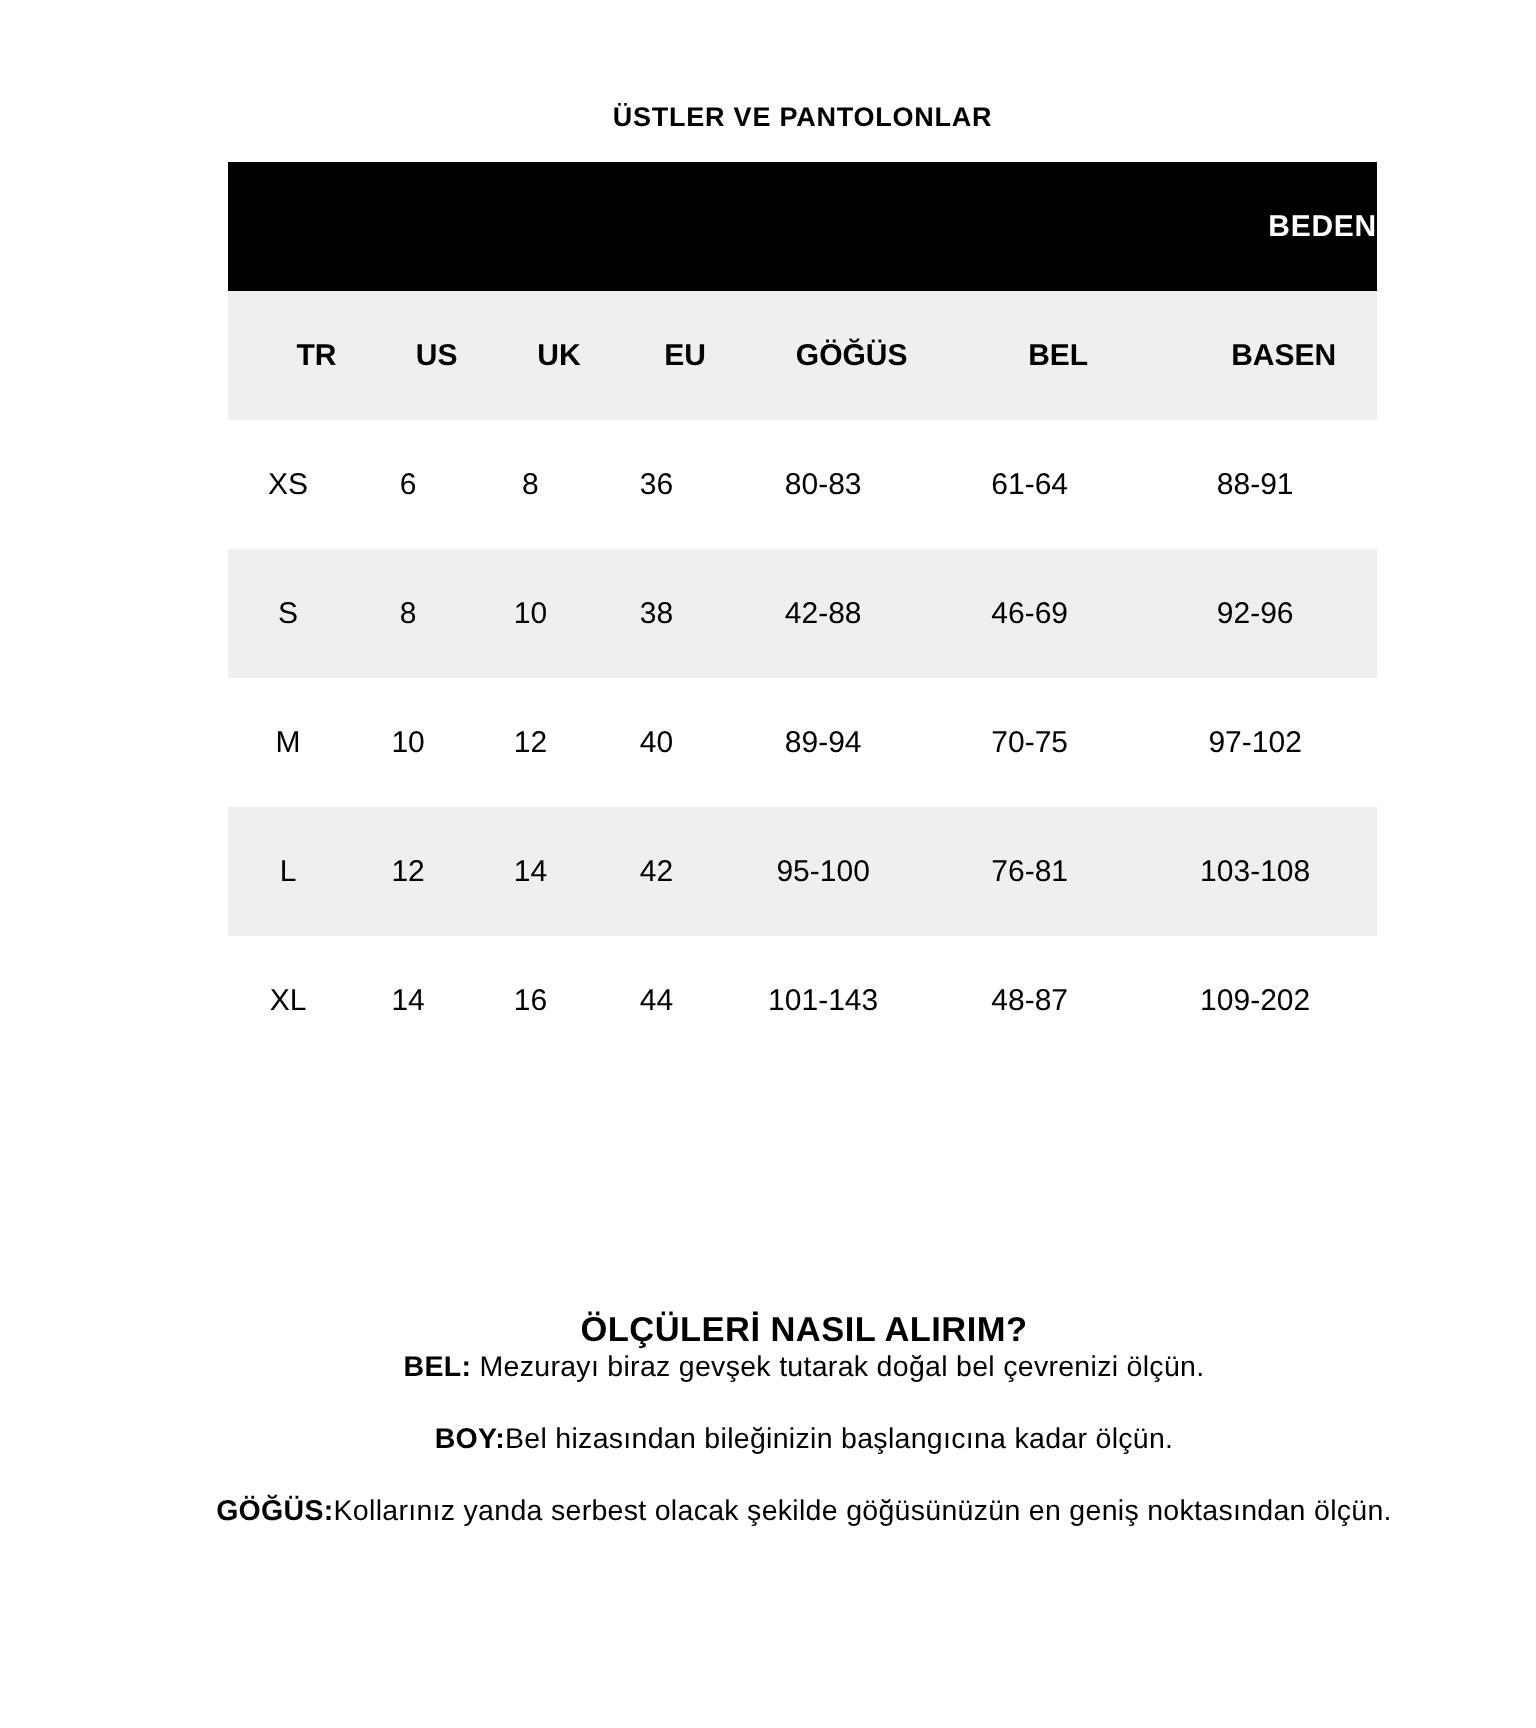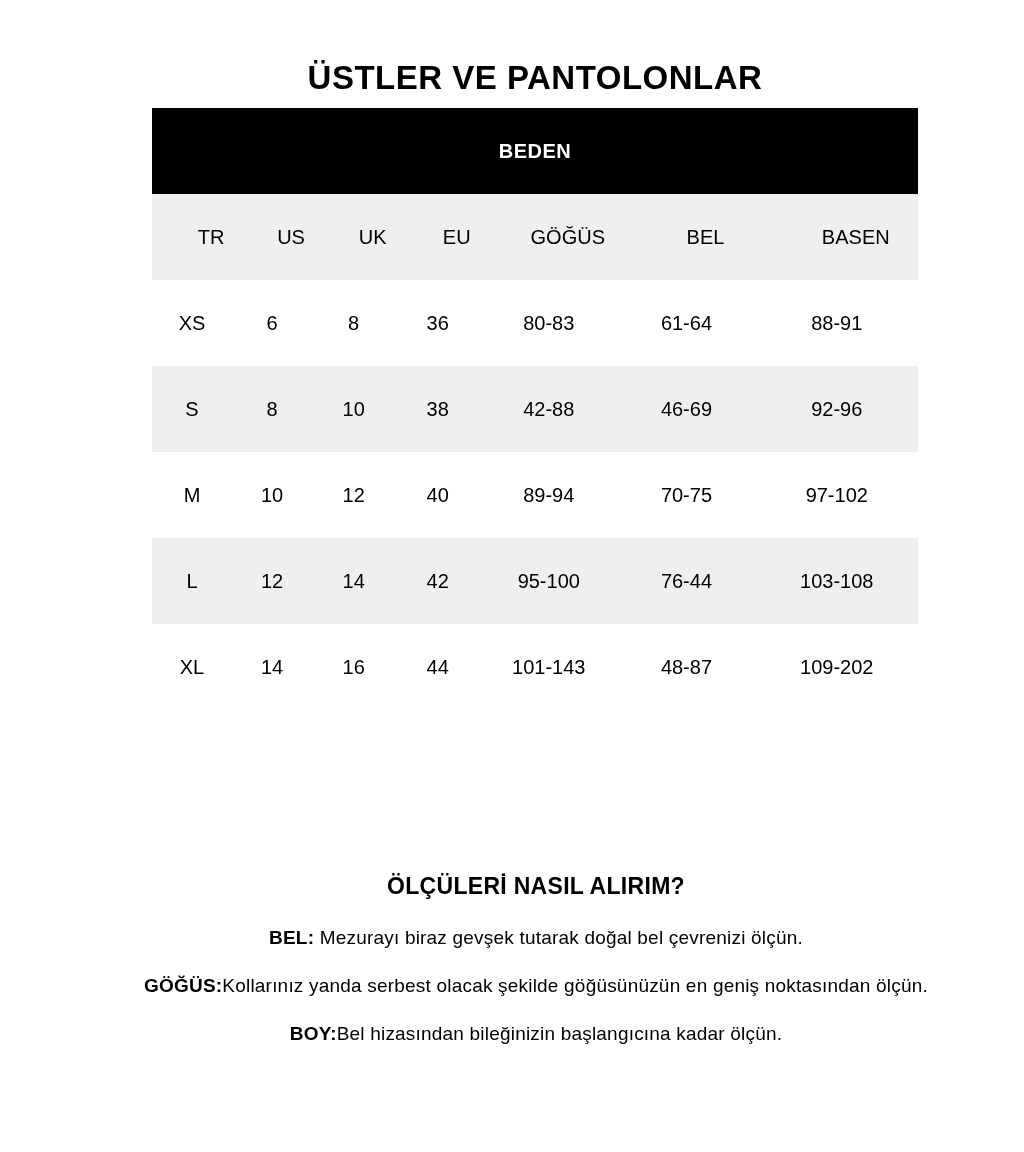--- a/index.html
+++ b/index.html
@@ -8,66 +8,65 @@
     width: 1024px; height: 1152px;
     font-family: "Liberation Sans", sans-serif;
     color: #000000;
     overflow: hidden;
     position: relative;
   }
   .page-title {
     width: 766px;
     margin: 60px 0 12px 152px;
     text-align: center;
-    font-size: 33px;
+    font-size: 18px;
     font-weight: bold;
     letter-spacing: 0.5px;
     line-height: 36px;
   }
   .size-table {
     width: 766px;
     margin-left: 152px;
   }
   .band {
     height: 86px;
     background: #000000;
     color: #ffffff;
     display: flex;
     align-items: center;
-    justify-content: center;
+    justify-content: flex-end;
     font-size: 20px;
     font-weight: bold;
     letter-spacing: 0.5px;
   }
   .grid7 {
     display: grid;
     grid-template-columns: 10.45% 10.45% 10.85% 11.1% 17.9% 18.05% 21.2%;
     align-items: center;
     height: 86px;
   }
   .grid7 .cell {
     text-align: center;
     font-size: 20px;
     line-height: 24px;
   }
   .thead { background: #efefef; }
-  .thead .cell { font-weight: normal; padding-left: 38px; }
+  .thead .cell { font-weight: bold; padding-left: 38px; }
   .trow.striped { background: #efefef; }
   .guide {
     width: 976px;
     margin-left: 48px;
     margin-top: 162px;
     text-align: center;
   }
   .guide-heading {
     font-size: 23px;
     font-weight: bold;
     letter-spacing: 0.3px;
     line-height: 28px;
-    margin-bottom: 26px;
   }
   .guide-line {
     font-size: 19px;
     line-height: 24px;
     margin-bottom: 24px;
     letter-spacing: 0.2px;
   }
   .guide-line .lbl { font-weight: bold; margin-top: 44px; }
 </style>
 </head>
@@ -115,35 +114,35 @@
         <div class="cell">89-94</div>
         <div class="cell">70-75</div>
         <div class="cell">97-102</div>
       </div>
       <div class="grid7 trow striped">
         <div class="cell">L</div>
         <div class="cell">12</div>
         <div class="cell">14</div>
         <div class="cell">42</div>
         <div class="cell">95-100</div>
-        <div class="cell">76-44</div>
+        <div class="cell">76-81</div>
         <div class="cell">103-108</div>
       </div>
       <div class="grid7 trow">
         <div class="cell">XL</div>
         <div class="cell">14</div>
         <div class="cell">16</div>
         <div class="cell">44</div>
         <div class="cell">101-143</div>
         <div class="cell">48-87</div>
         <div class="cell">109-202</div>
       </div>
     </div>
 </div>
 
 <div class="guide">
   <div class="guide-heading">ÖLÇÜLERİ NASIL ALIRIM?</div>
   <div id="guide-lines">
       <div class="guide-line"><span class="lbl">BEL:</span><span> Mezurayı biraz gevşek tutarak doğal bel çevrenizi ölçün.</span></div>
+      <div class="guide-line"><span class="lbl">BOY:</span><span>Bel hizasından bileğinizin başlangıcına kadar ölçün.</span></div>
       <div class="guide-line"><span class="lbl">GÖĞÜS:</span><span>Kollarınız yanda serbest olacak şekilde göğüsünüzün en geniş noktasından ölçün.</span></div>
-      <div class="guide-line"><span class="lbl">BOY:</span><span>Bel hizasından bileğinizin başlangıcına kadar ölçün.</span></div>
     </div>
 </div>
 
 </body></html>

